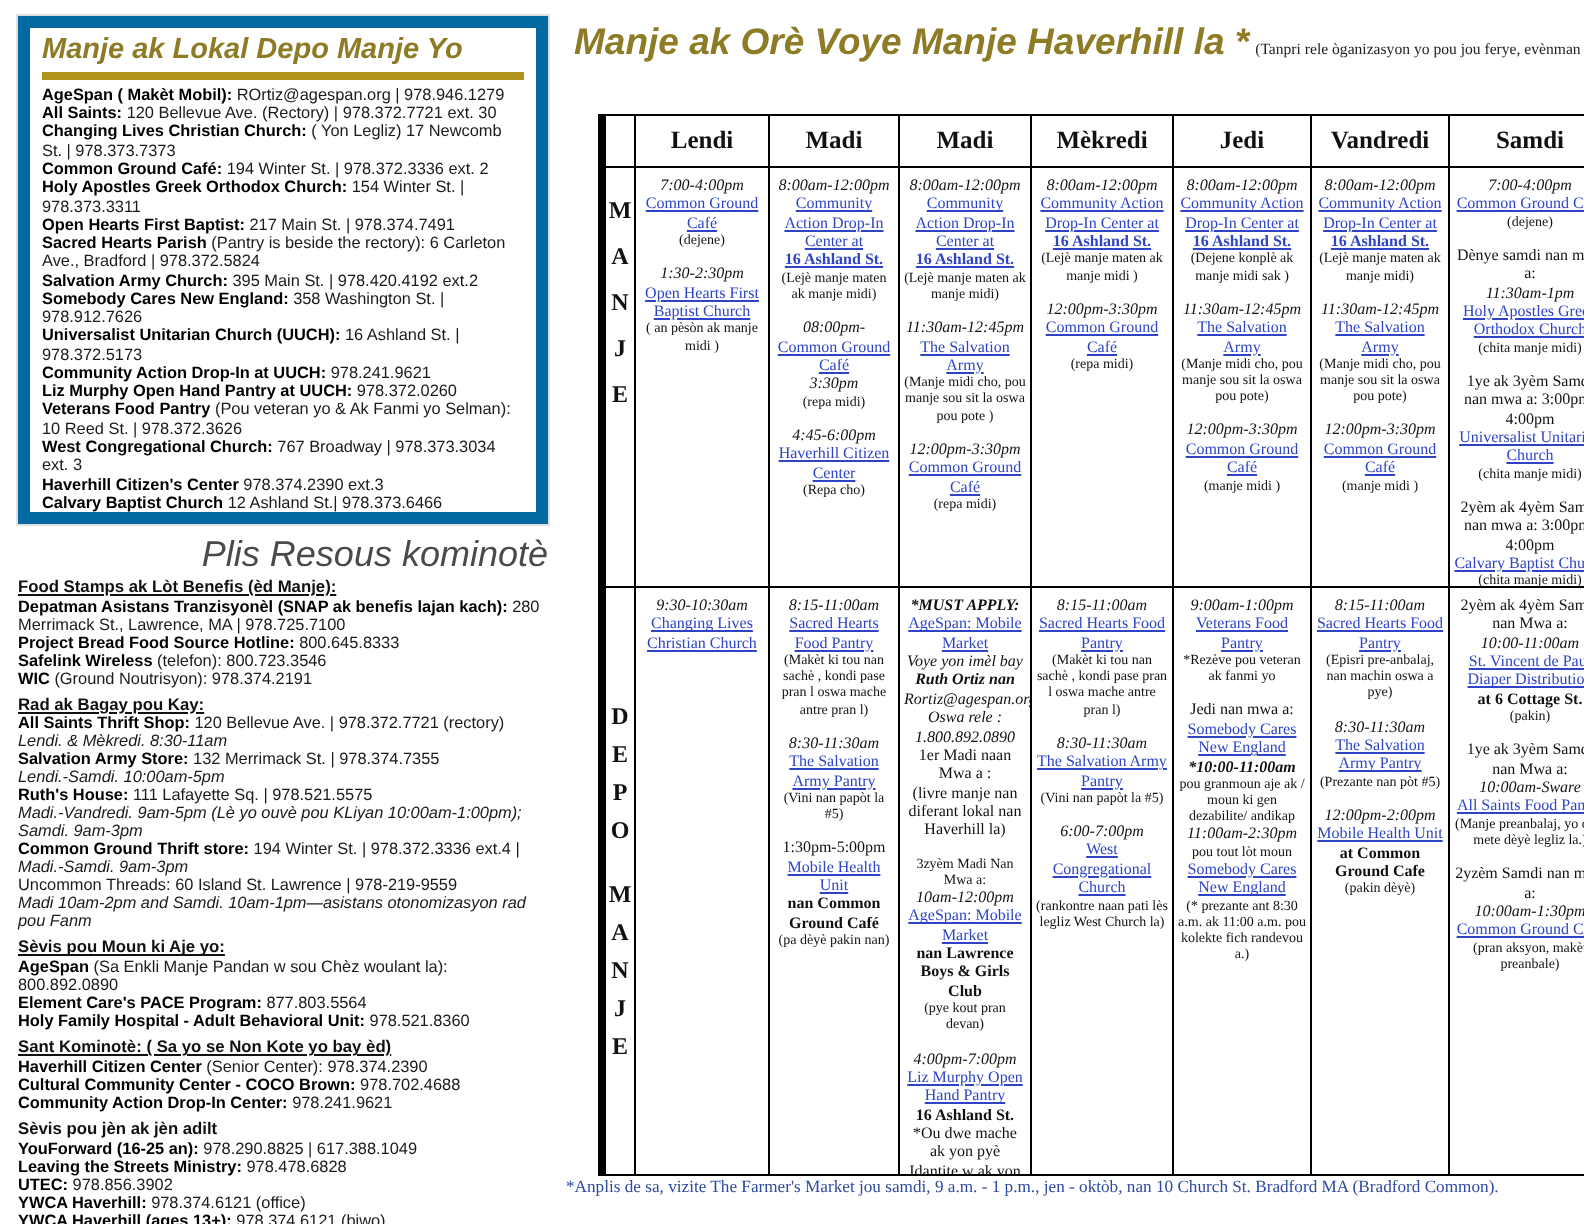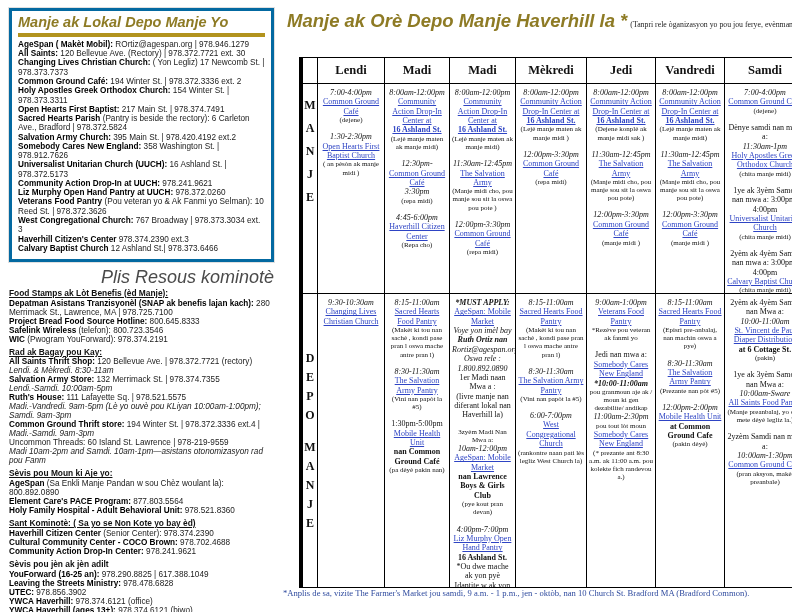--- a/index.html
+++ b/index.html
@@ -1,21 +1,21 @@
 <!DOCTYPE html>
 <html><head>
 <meta charset="utf-8">
 <style>
   html,body{margin:0;padding:0;background:#fff;}
   .page{position:relative;width:792px;height:612px;background:#fff;overflow:hidden;
         font-family:"Liberation Sans",sans-serif;color:#111;}
 
   
   .leftpanel{position:absolute;left:9px;top:8px;width:265px;}
-  .box1{border:3px solid #0369a1;box-shadow:0 0 0 1px #e0e0e0;box-sizing:border-box;
+  .box1{border:6px solid #0369a1;box-shadow:0 0 0 1px #e0e0e0;box-sizing:border-box;
         height:254px;padding:4px 6px 4px 6px;overflow:hidden;}
   .box1-title{font-style:italic;font-weight:bold;font-size:14.5px;color:#8e7b25;margin:0;line-height:1.1;}
   .goldbar{height:4px;background:#b2931d;margin:2px 0 3px 0;}
   .entries{font-size:8.2px;line-height:1.13;color:#1a1a1a;}
   .entry{margin:0;}
   .seg-b{font-weight:bold;color:#000;}
   .seg-r{}
   .seg-i{}
   .subline{font-style:italic;}
 
@@ -91,21 +91,21 @@
     </div>
     <div class="section2">
       <h2 class="more-title">Plis Resous kominotè</h2>
       <div id="groups">
           <div class="group">
             <div class="ghead u">Food Stamps ak Lòt Benefis (èd Manje):</div>
             <div class="gentries">
               <div class="entry"><span class="seg-b">Depatman Asistans Tranzisyonèl (SNAP ak benefis lajan kach):</span><span class="seg-r"> 280 Merrimack St., Lawrence, MA | 978.725.7100</span></div>
               <div class="entry"><span class="seg-b">Project Bread Food Source Hotline:</span><span class="seg-r"> 800.645.8333</span></div>
               <div class="entry"><span class="seg-b">Safelink Wireless</span><span class="seg-r"> (telefon): 800.723.3546</span></div>
-              <div class="entry"><span class="seg-b">WIC</span><span class="seg-r"> (Pwogram YouForward): 978.374.2191</span></div>
+              <div class="entry"><span class="seg-b">WIC</span><span class="seg-r"> (Ground Noutrisyon): 978.374.2191</span></div>
             </div>
           </div>
           <div class="group">
             <div class="ghead u">Rad ak Bagay pou Kay:</div>
             <div class="gentries">
               <div class="entry"><span class="seg-b">All Saints Thrift Shop:</span><span class="seg-r"> 120 Bellevue Ave.  | 978.372.7721 (rectory)</span><div class="subline"><span class="seg-i">Lendi. &amp; Mèkredi. 8:30-11am</span></div></div>
               <div class="entry"><span class="seg-b">Salvation Army Store:</span><span class="seg-r"> 132 Merrimack St.  | 978.374.7355</span><div class="subline"><span class="seg-i">Lendi.-Samdi.  10:00am-5pm</span></div></div>
               <div class="entry"><span class="seg-b">Ruth's House:</span><span class="seg-r"> 111 Lafayette Sq.  | 978.521.5575</span><div class="subline"><span class="seg-i">Madi.-Vandredi. 9am-5pm (Lè yo ouvè pou KLiyan 10:00am-1:00pm); Samdi. 9am-3pm</span></div></div>
               <div class="entry"><span class="seg-b">Common Ground Thrift store:</span><span class="seg-r"> 194 Winter St.  | 978.372.3336 ext.4 |</span><div class="subline"><span class="seg-i">Madi.-Samdi. 9am-3pm</span></div></div>
               <div class="entry"><span class="seg-i">Uncommon Threads: 60 Island St. Lawrence</span><span class="seg-r"> | 978-219-9559</span><div class="subline"><span class="seg-i">Madi 10am-2pm and Samdi. 10am-1pm—asistans otonomizasyon rad pou Fanm</span></div></div>
@@ -136,21 +136,21 @@
               <div class="entry"><span class="seg-b">YWCA Haverhill:</span><span class="seg-r"> 978.374.6121 (office)</span></div>
               <div class="entry"><span class="seg-b">YWCA Haverhill (ages 13+):</span><span class="seg-r"> 978.374.6121 (biwo)</span></div>
             </div>
           </div>
         </div>
     </div>
   </div>
 
   <div class="main">
     <div class="titlerow">
-      <span class="main-title">Manje ak Orè Depo Manje Haverhill la *</span><span class="title-note">(Tanpri rele òganizasyon yo pou jou ferye, evènman espesyal, ak pwotokòl COVID )</span>
+      <span class="main-title">Manje ak Orè Voye Manje Haverhill la *</span><span class="title-note">(Tanpri rele òganizasyon yo pou jou ferye, evènman espesyal, ak pwotokòl COVID )</span>
     </div>
     <div class="schedule" id="schedule">
         <div class="hcell"></div>
         <div class="hcell">Lendi</div>
         <div class="hcell">Madi</div>
         <div class="hcell">Madi</div>
         <div class="hcell">Mèkredi</div>
         <div class="hcell">Jedi</div>
         <div class="hcell">Vandredi</div>
         <div class="hcell">Samdi</div>
@@ -174,21 +174,21 @@
           </div>
         </div>
         <div class="cell">
           <div class="ev">
             <div class="l-t">8:00am-12:00pm</div>
             <div class="l-lk">Community Action Drop-In Center at</div>
             <div class="l-lb">16 Ashland St.</div>
             <div class="l-n">(Lejè manje maten ak manje midi)</div>
           </div>
           <div class="ev">
-            <div class="l-t">12:30pm-</div>
+            <div class="l-t">08:00pm-</div>
             <div class="l-lk">Common Ground Café</div>
             <div class="l-t">3:30pm</div>
             <div class="l-n">(repa midi)</div>
           </div>
           <div class="ev">
             <div class="l-t">4:45-6:00pm</div>
             <div class="l-lk">Haverhill Citizen Center</div>
             <div class="l-n">(Repa cho)</div>
           </div>
         </div>

